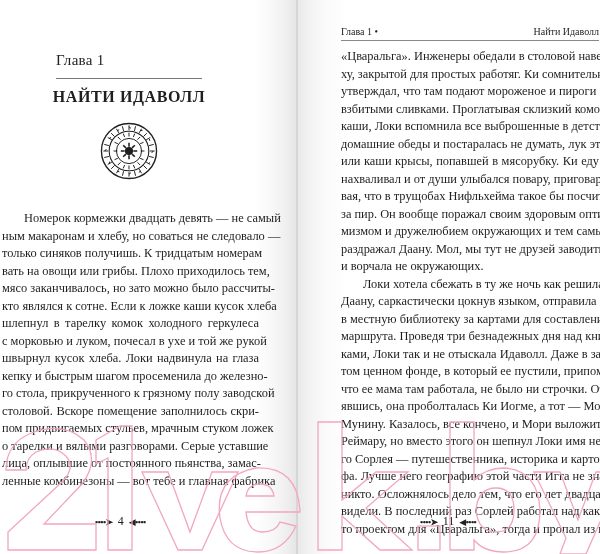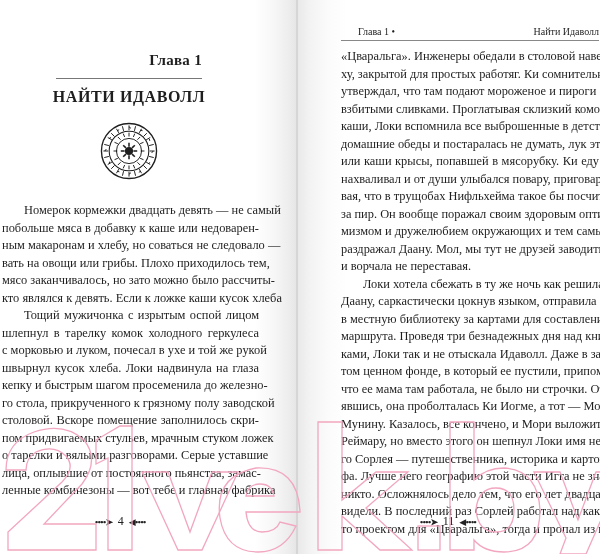--- a/index.html
+++ b/index.html
@@ -11,36 +11,36 @@
   }
   .spread { position: absolute; left: 0; top: 0; width: 600px; height: 554px; }
   .page { position: absolute; top: 0; height: 554px; overflow: hidden; background: #fff; }
   .page-left { left: 0; width: 296px;
     background: linear-gradient(to right, #ffffff 0%, #ffffff 86%, #f6f6f6 93%, #ececec 98%, #e6e6e6 100%); }
   .page-right { left: 298px; width: 302px;
     background: linear-gradient(to right, #e9e9e9 0%, #f3f3f3 4%, #fbfbfb 10%, #ffffff 16%, #ffffff 100%); }
   .gutter { position: absolute; left: 296px; top: 0; width: 2px; height: 554px; background: #d6d6d6; }
 
   
-  .chapter-label { position: absolute; left: 56px; width: 146px; top: 52px; text-align: right;
-    font-size: 15px; font-weight: bold; letter-spacing: 0.3px; }
+  .chapter-label { position: absolute; left: 56px; width: 146px; top: 52px; text-align: left;
+    font-size: 15px; font-weight: normal; letter-spacing: 0.3px; }
   .chapter-rule { position: absolute; left: 56px; width: 146px; top: 78px; height: 0; border-top: 1px solid #777; }
   .chapter-title { position: absolute; left: 40px; width: 178px; top: 88px; text-align: center;
     font-size: 16px; font-weight: bold; letter-spacing: 0.6px; }
   .emblem { position: absolute; left: 100px; top: 122px; width: 58px; height: 58px; }
 
   .body-text { position: absolute; font-size: 12.4px; line-height: 17.5px; text-align: justify; }
   .body-text .line { display: block; white-space: nowrap; text-align-last: justify; text-align: justify; }
   .body-text .line.last { text-align-last: left; }
 
   .left-body { left: 2px; top: 202px; width: 257px; }
   .right-body { left: 43px; top: 48px; width: 258px; }
 
   .running-head { position: absolute; left: 43px; top: 26px; width: 258px; height: 14px; font-size: 10px; }
-  .running-head .rh-left { position: absolute; left: 0; top: 0; margin-left: 17px; }
+  .running-head .rh-left { position: absolute; left: 0; top: 0; }
   .running-head .rh-right { position: absolute; right: 0; top: 0; }
   .running-rule { position: absolute; left: 43px; top: 40px; width: 258px; border-top: 1px solid #888; }
 
   .folio { position: absolute; top: 514px; font-size: 12px; display: flex; align-items: center; gap: 5px; color: #222; }
   .folio .orn { font-size: 9px; letter-spacing: -0.5px; font-weight: bold; }
   .folio-left { left: 95px; }
   .folio-right { left: 122px; }
 
   .watermark { position: absolute; left: 0; top: 360px; width: 600px; height: 194px; pointer-events: none; }
 </style>
@@ -114,27 +114,26 @@
           <path d="M21.5 30 h4"></path>
           <path d="M34.5 30 h4"></path>
         <path d="M24 24 l2.8 2.8"></path>
           <path d="M33.2 33.2 l2.8 2.8"></path>
           <path d="M36 24 l-2.8 2.8"></path>
           <path d="M26.8 33.2 l-2.8 2.8"></path>
       </g>
     </svg>
 
     <div class="body-text left-body" id="left-body">
-        <span class="line" style="text-indent: 22px;">Номерок кормежки двадцать девять — не самый</span>
-        <span class="line">побольше мяса в добавку к каше или недоварен-</span>
+        <span class="line" style="text-indent: 22px; margin-top: 8px;">Номерок кормежки двадцать девять — не самый</span>
         <span class="line">ным макаронам и хлебу, но соваться не следовало —</span>
+        <span class="line">только синяков получишь. К тридцатым номерам</span>
         <span class="line">вать на овощи или грибы. Плохо приходилось тем,</span>
         <span class="line">мясо заканчивалось, но зато можно было рассчиты-</span>
-        <span class="line">кто являлся к девять. Если к ложке каши кусок хлеба</span>
-        <span class="line" style="text-indent: 22px;">Тощий мужичонка с изрытым оспой лицом</span>
+        <span class="line">кто являлся к сотне. Если к ложке каши кусок хлеба</span>
         <span class="line">шлепнул в тарелку комок холодного геркулеса</span>
         <span class="line">с морковью и луком, почесал в ухе и той же рукой</span>
         <span class="line">швырнул кусок хлеба. Локи надвинула на глаза</span>
         <span class="line">кепку и быстрым шагом просеменила до железно-</span>
         <span class="line">го стола, прикрученного к грязному полу заводской</span>
         <span class="line">столовой. Вскоре помещение заполнилось скри-</span>
         <span class="line">пом придвигаемых стульев, мрачным стуком ложек</span>
         <span class="line">о тарелки и вялыми разговорами. Серые уставшие</span>
         <span class="line">лица, оплывшие от постоянного пьянства, замас-</span>
         <span class="line">ленные комбинезоны — вот тебе и главная фабрика</span>
@@ -162,21 +161,21 @@
         <span class="line">утверждал, что там подают мороженое и пироги со</span>
         <span class="line">взбитыми сливками. Проглатывая склизкий комок</span>
         <span class="line">каши, Локи вспомнила все выброшенные в детстве</span>
         <span class="line">домашние обеды и постаралась не думать, лук это</span>
         <span class="line">или каши крысы, попавшей в мясорубку. Ки еду</span>
         <span class="line">нахваливал и от души улыбался повару, приговари-</span>
         <span class="line">вая, что в трущобах Нифльхейма такое бы посчитали</span>
         <span class="line">за пир. Он вообще поражал своим здоровым опти-</span>
         <span class="line">мизмом и дружелюбием окружающих и тем самым</span>
         <span class="line">раздражал Даану. Мол, мы тут не друзей заводить</span>
-        <span class="line last last">и ворчала не переставая.</span>
+        <span class="line last last">и ворчала не окружающих.</span>
         <span class="line" style="text-indent: 22px;">Локи хотела сбежать в ту же ночь как решила, но</span>
         <span class="line">Даану, саркастически цокнув языком, отправила ее</span>
         <span class="line">в местную библиотеку за картами для составления</span>
         <span class="line">маршрута. Проведя три безнадежных дня над книж-</span>
         <span class="line">ками, Локи так и не отыскала Идаволл. Даже в закры-</span>
         <span class="line">том ценном фонде, в который ее пустили, припомнив,</span>
         <span class="line">что ее мама там работала, не было ни строчки. Отча-</span>
         <span class="line">явшись, она проболталась Ки Иогме, а тот — Мори</span>
         <span class="line">Мунину. Казалось, все кончено, и Мори выложит все</span>
         <span class="line">Реймару, но вместо этого он шепнул Локи имя неко-</span>

